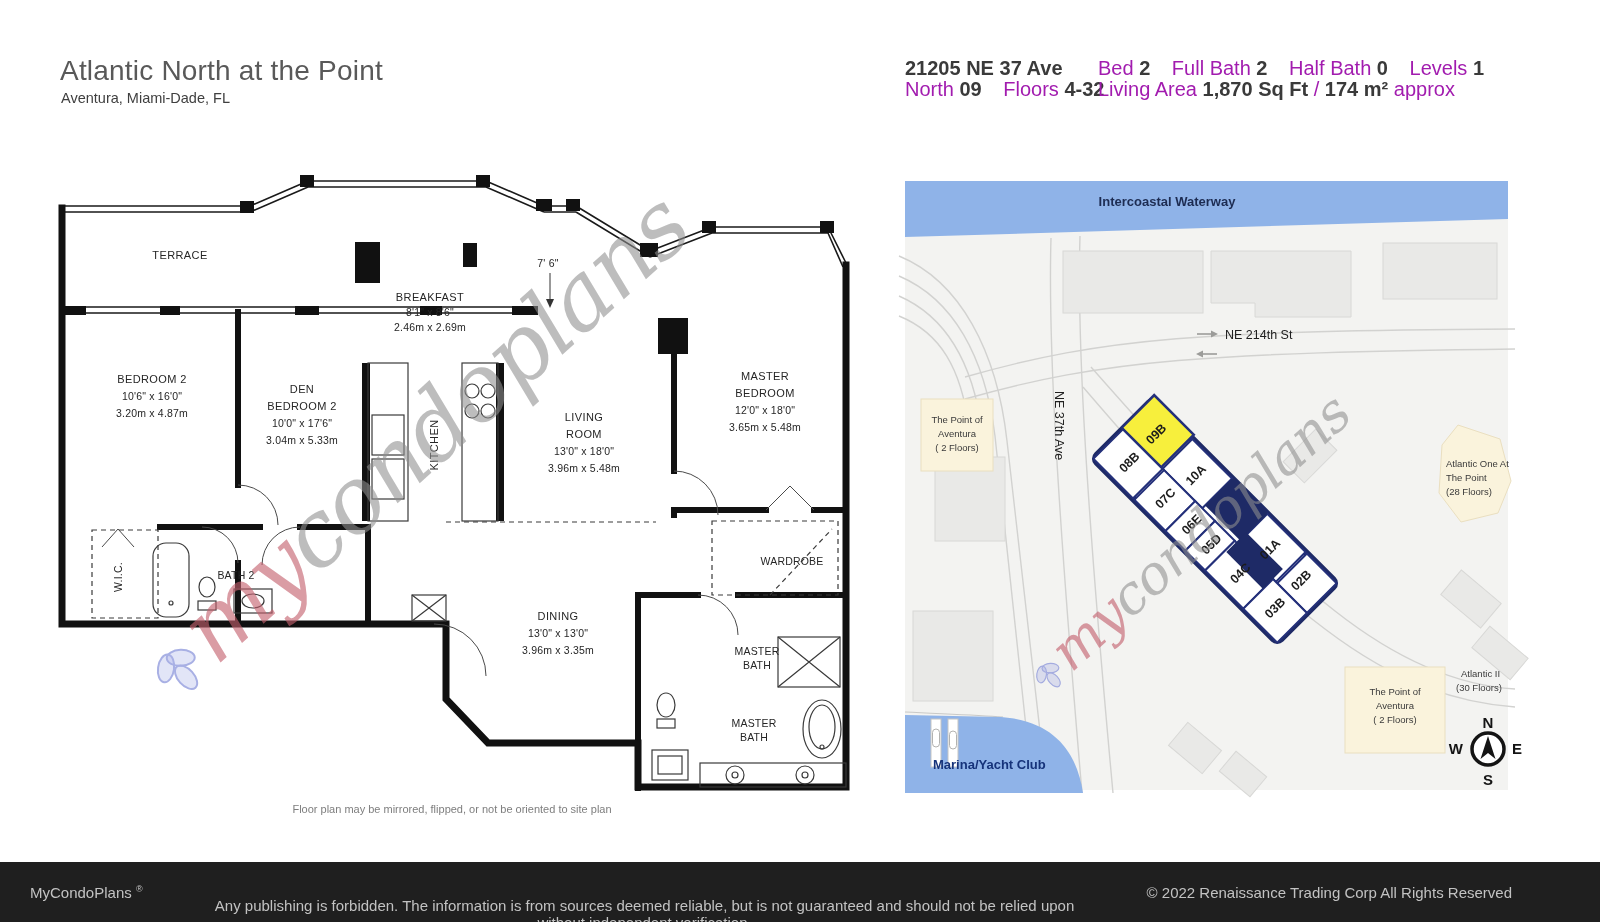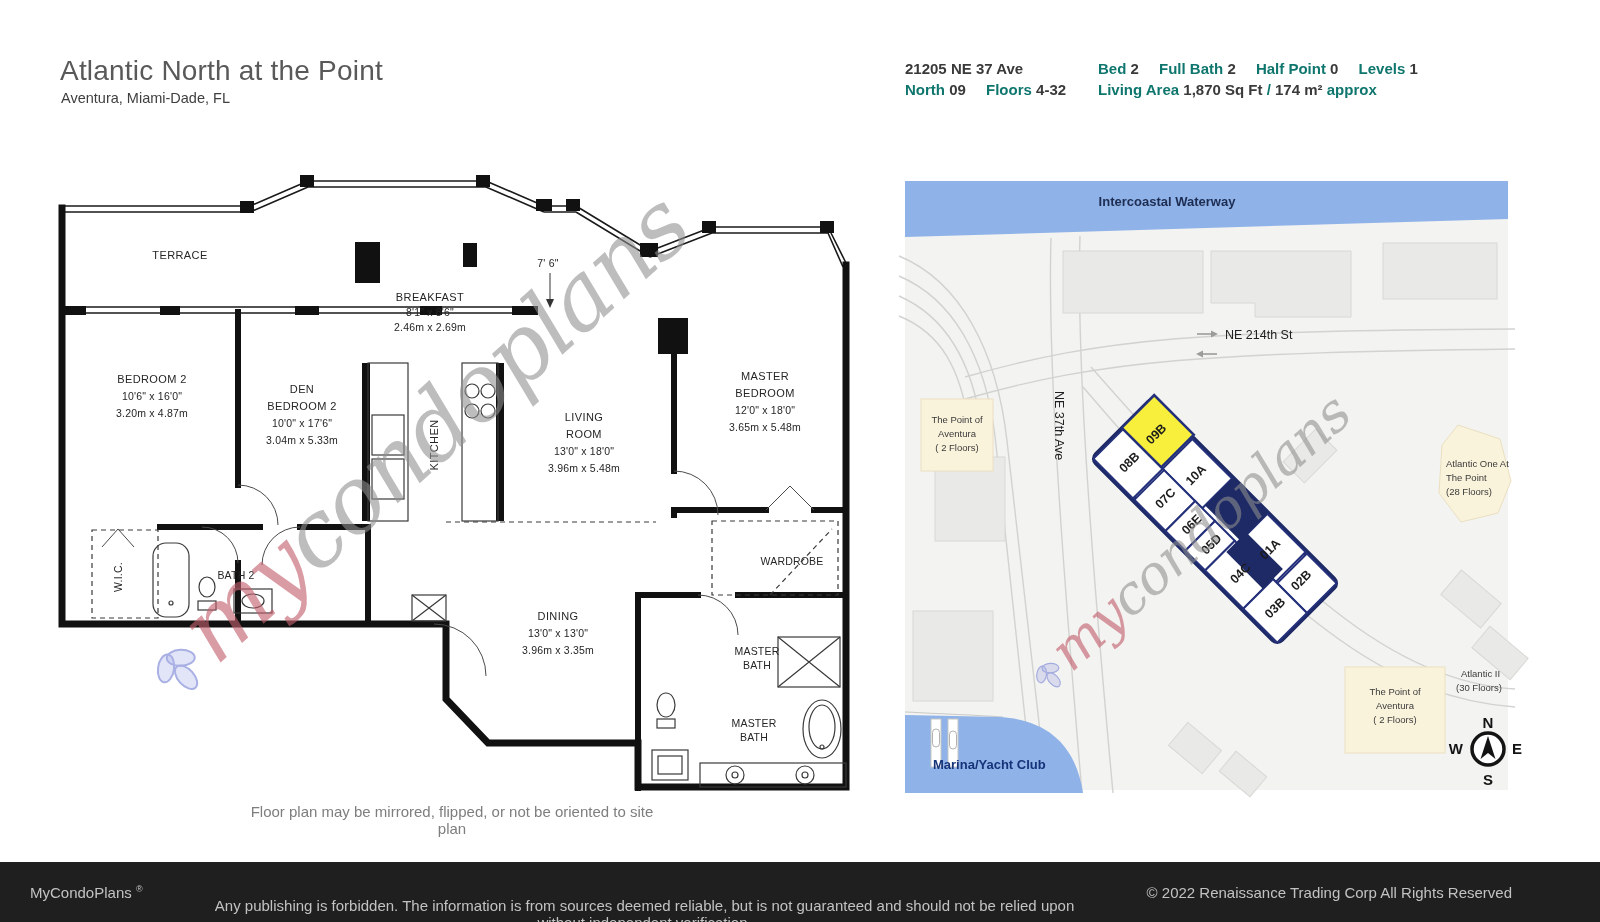--- a/index.html
+++ b/index.html
@@ -1,22 +1,22 @@
 <!DOCTYPE html>
 <html><head>
 <meta charset="utf-8">
 <style>
   html,body{margin:0;padding:0;background:#fff;}
   .page{position:relative;width:1600px;height:922px;background:#ffffff;overflow:hidden;
         font-family:"Liberation Sans",sans-serif;}
   
   .title{position:absolute;left:60px;top:55px;font-size:28px;color:#595959;letter-spacing:.2px;}
   .subtitle{position:absolute;left:61px;top:90px;font-size:14.5px;font-weight:normal;color:#3f3f3f;}
-  .info-col{position:absolute;top:58px;font-size:15px;line-height:21px;color:#3a3a3a;}
-  .info-col .lbl{color:#0f766e;font-weight:bold;}
+  .info-col{position:absolute;top:58px;font-size:20px;line-height:21px;color:#3a3a3a;}
+  .info-col .lbl{color:#a21caf;}
   .info-col b{font-weight:bold;color:#3a3a3a;}
   .gap{display:inline-block;width:16px;}
   
   .fp{position:absolute;left:10px;top:175px;}
   .fp text{font-family:"Liberation Sans",sans-serif;fill:#262626;}
   .room{font-size:11px;letter-spacing:.4px;}
   .dim{font-size:10.5px;letter-spacing:.2px;}
   .thin{stroke:#1a1a1a;stroke-width:1.6;fill:none;}
   .wall{stroke:#111;stroke-width:7;fill:none;stroke-linecap:square;}
   .iwall{stroke:#111;stroke-width:6;fill:none;stroke-linecap:square;}
@@ -36,21 +36,21 @@
   .map{position:absolute;left:905px;top:181px;overflow:visible;}
   .map text{font-family:"Liberation Sans",sans-serif;}
   .bldg{fill:#e9e9e7;stroke:#d8d8d6;stroke-width:1;}
   .cream{fill:#faf3dc;stroke:#eadfc0;stroke-width:1;}
   .road{stroke:#d2d2d0;stroke-width:1.4;fill:none;}
   .poi{font-size:9.5px;fill:#3a3a3a;}
   .unit-cell{fill:#fff;stroke:#24307a;stroke-width:2;}
   .unit-lbl{font-size:12.5px;font-weight:600;fill:#1c1c1c;}
   
   .fp-note{position:absolute;left:250px;top:803px;width:404px;text-align:center;
-           font-size:15px;color:#7e7e7e;}
+           font-size:11px;color:#7e7e7e;}
   .footer{position:absolute;left:0;top:862px;width:1600px;height:60px;background:#1f1f1f;
           display:flex;align-items:center;box-sizing:border-box;padding:0 88px 0 30px;
           color:#c2c2c2;font-size:15px;gap:39px;}
   .footer .brand{white-space:nowrap;}
   .footer .mid{flex:1;text-align:center;padding:0 20px;margin-top:44px;}
   .footer .right{white-space:nowrap;}
   sup{font-size:9px;}
 </style>
 </head>
 <body>
@@ -69,21 +69,21 @@
       <b>4-32</b>
     </div>
   </div>
 
   <div class="info-col" style="left:1098px">
     <div>
       <span class="lbl">Bed</span>
       <b>2</b><span class="gap"></span>
       <span class="lbl">Full Bath</span>
       <b>2</b><span class="gap"></span>
-      <span class="lbl">Half Point</span>
+      <span class="lbl">Half Bath</span>
       <b>0</b><span class="gap"></span>
       <span class="lbl">Levels</span>
       <b>1</b>
     </div>
     <div>
       <span class="lbl">Living Area</span>
       <b>1,870 Sq Ft</b>
       <span class="lbl">/</span>
       <b>174 m²</b>
       <span class="lbl">approx</span>

